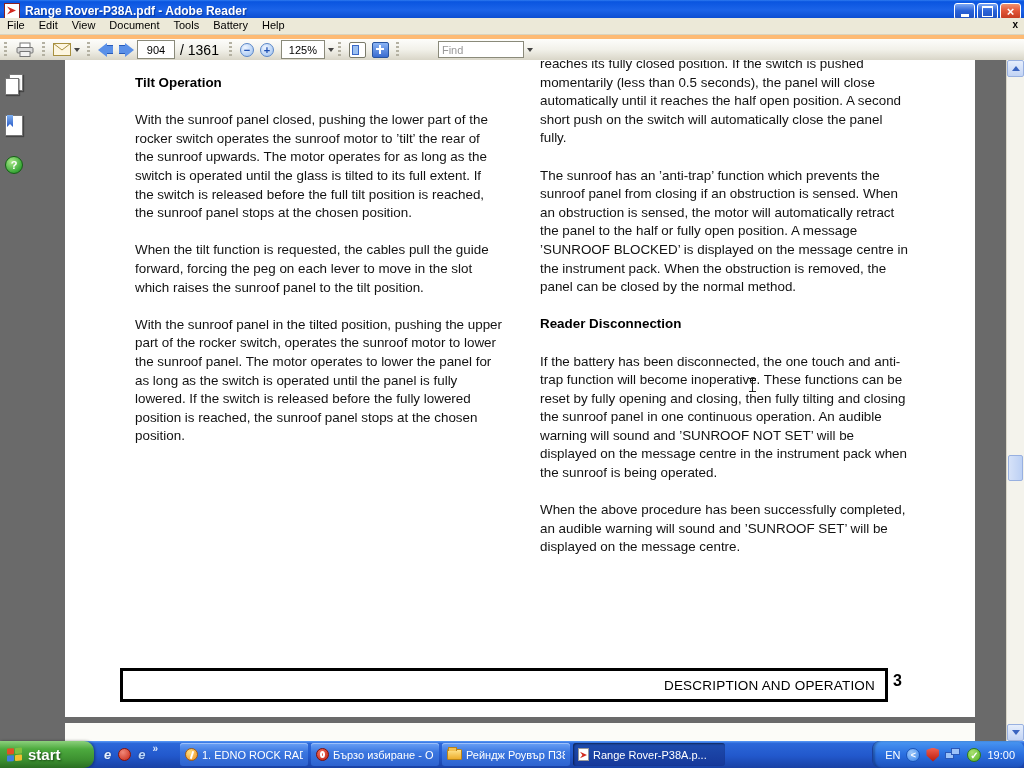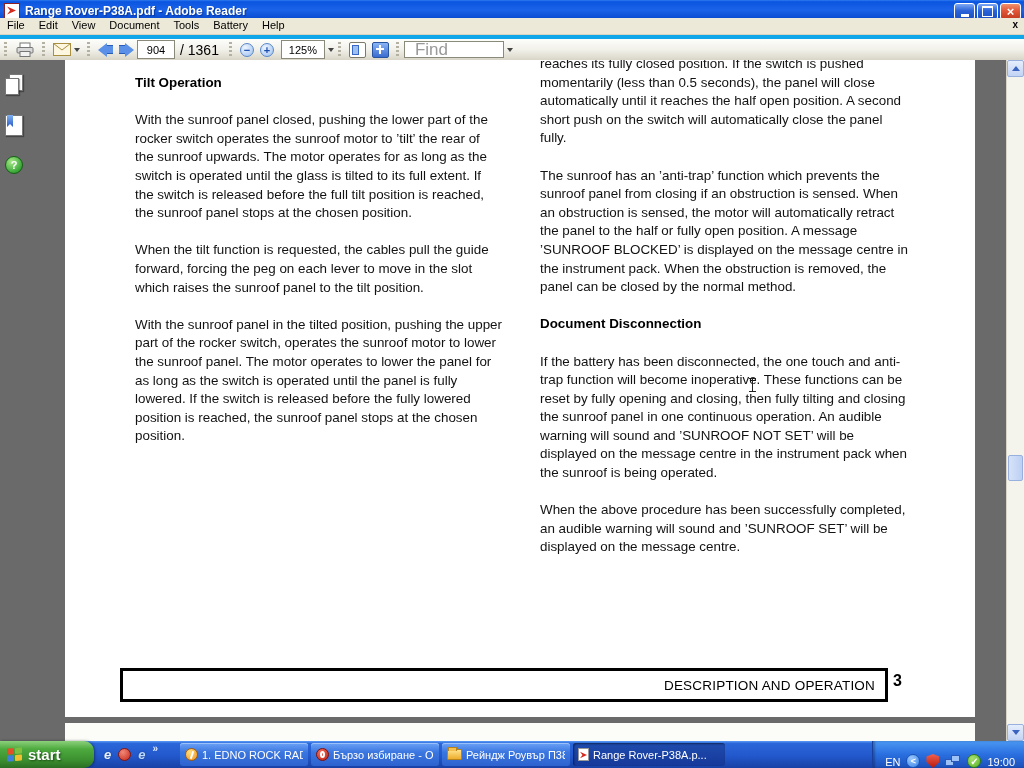--- a/index.html
+++ b/index.html
@@ -1,17 +1,17 @@
 <!DOCTYPE html>
 <html><head>
 <meta charset="utf-8">
 <style>
   html,body{margin:0;padding:0;}
   body{width:1024px;height:768px;font-family:"Liberation Sans",sans-serif;-webkit-font-smoothing:antialiased;}
-  .screen{position:relative;width:1024px;height:768px;overflow:hidden;background:#0ea5e9;}
+  .screen{position:relative;width:1024px;height:768px;overflow:hidden;background:#fdba74;}
 
   
   .titlebar{position:absolute;top:0;left:0;right:0;height:22px;
     background:linear-gradient(180deg,#2f7bf0 0%,#0a55e0 8%,#1b63e8 45%,#0a4cd0 85%,#06349c 100%);
     display:flex;align-items:center;padding-left:4px;}
   .pdficon{width:14px;height:15px;background:#fff;border:1px solid #8a2020;position:relative;flex:0 0 auto;}
   .pdficon::after{content:"";position:absolute;left:2px;top:2px;width:9px;height:10px;
     background:#d22a1e;clip-path:polygon(0 10%,100% 50%,0 90%,35% 50%);}
   .title-text{color:#fff;font-size:12px;font-weight:bold;margin-left:5px;text-shadow:1px 1px 1px #06349c;white-space:nowrap;}
   .winbtns{position:absolute;right:3px;top:3px;display:flex;gap:2px;}
@@ -42,21 +42,21 @@
   .pagetotal{font-size:14px;margin:0 6px 0 5px;color:#000;}
   .zbtn{width:14px;height:14px;border-radius:50%;background:radial-gradient(circle at 35% 30%,#eef5ff,#9cc0f0);
     border:1px solid #5a86c8;color:#1a4cb0;font-size:11px;font-weight:bold;line-height:12px;text-align:center;margin:0 3px;box-sizing:border-box;}
   .zoominput{width:38px;height:15px;font-size:11px;text-align:center;border:1px solid #8a8a7a;background:#fff;font-family:"Liberation Sans",sans-serif;margin-left:4px;}
   .icon-scroll{width:15px;height:14px;background:#fff;border:1px solid #7a7a6a;border-radius:2px;position:relative;}
   .icon-scroll::after{content:"";position:absolute;left:2px;top:2px;width:5px;height:8px;background:#9cc0f0;border:1px solid #3a68c8;}
   .icon-full{width:15px;height:14px;background:linear-gradient(180deg,#8ab4f4,#3a6cd0);border:1px solid #27549f;border-radius:2px;position:relative;}
   .icon-full::before,.icon-full::after{content:"";position:absolute;background:#fff;}
   .icon-full::before{left:6px;top:2px;width:2px;height:9px;}
   .icon-full::after{left:3px;top:5px;width:8px;height:2px;}
-  .findinput{width:78px;height:15px;font-size:17px;border:1px solid #8a8a7a;background:#fff;padding:0 10px;font-family:"Liberation Sans",sans-serif;}
+  .findinput{width:78px;height:15px;font-size:11px;border:1px solid #8a8a7a;background:#fff;padding:0 3px;font-family:"Liberation Sans",sans-serif;margin-left:34px;}
   .findinput::placeholder{color:#999;}
 
   
   .docarea{position:absolute;top:60px;left:0;width:1024px;height:681px;background:#6a6a6a;}
   .navicons{position:absolute;left:5px;top:14px;display:flex;flex-direction:column;gap:20px;align-items:center;}
   .icon-pages{width:18px;height:21px;position:relative;}
   .icon-pages::before,.icon-pages::after{content:"";position:absolute;width:12px;height:15px;background:#fff;border:1px solid #777;box-shadow:1px 1px 1px rgba(0,0,0,.35);}
   .icon-pages::before{left:4px;top:0;}
   .icon-pages::after{left:0;top:4px;}
   .icon-bkmk{width:16px;height:19px;background:#fff;border:1px solid #777;position:relative;box-shadow:1px 1px 1px rgba(0,0,0,.35);}
@@ -116,23 +116,23 @@
   .task .lbl{overflow:hidden;text-overflow:clip;white-space:nowrap;}
   .icon-winamp{width:13px;height:13px;border-radius:50%;background:radial-gradient(circle at 35% 30%,#ffe080,#f09020);border:1px solid #a05c10;position:relative;flex:0 0 auto;box-sizing:border-box;}
   .icon-winamp::after{content:"";position:absolute;left:5px;top:2px;width:2px;height:8px;background:#fff;transform:rotate(18deg);}
   .icon-opera{flex:0 0 auto;width:13px;height:13px;border-radius:50%;background:radial-gradient(circle at 35% 30%,#f07060,#c02010);border:1px solid #801008;position:relative;box-sizing:border-box;}
   .icon-opera::after{content:"";position:absolute;left:3px;top:2px;width:5px;height:7px;border:2px solid #fff;border-radius:50%;box-sizing:border-box;}
   .icon-folder{flex:0 0 auto;width:15px;height:11px;background:linear-gradient(180deg,#ffe28a,#edae2c);border:1px solid #b8831a;border-radius:1px;position:relative;box-sizing:border-box;}
   .icon-folder::before{content:"";position:absolute;left:0;top:-3px;width:7px;height:3px;background:#f3c152;border:1px solid #b8831a;border-bottom:none;border-radius:1px 1px 0 0;}
   .icon-pdf-task{flex:0 0 auto;width:11px;height:13px;background:#fff;border:1px solid #999;position:relative;box-sizing:border-box;}
   .icon-pdf-task::after{content:"";position:absolute;left:1px;top:2px;width:7px;height:8px;background:#d22a1e;clip-path:polygon(0 10%,100% 50%,0 90%,35% 50%);}
 
-  .tray{position:absolute;right:0;top:0;height:27px;display:flex;align-items:flex-end;gap:6px;padding:0 9px 0 12px;
+  .tray{position:absolute;right:0;top:0;height:27px;display:flex;align-items:center;gap:6px;padding:0 9px 0 12px;
     background:linear-gradient(180deg,#4categ 0,#2a77e8);background:linear-gradient(180deg,#4a97f2 0%,#2a6fe0 50%,#1c4fba 100%);
-    border-left:1px solid #1a3f9a;box-shadow:inset 2px 0 2px rgba(0,0,0,.25);}
+    border-left:1px solid #1a3f9a;box-shadow:inset 2px 0 2px rgba(0,0,0,.25);border-radius:8px;}
   .tray-en{color:#fff;font-size:11px;}
   .tray-chevron{width:14px;height:14px;border-radius:50%;background:radial-gradient(circle at 35% 30%,#9cc8fa,#3a84ea);border:1px solid #1a54b8;
     color:#fff;font-size:9px;font-weight:bold;text-align:center;line-height:13px;box-sizing:border-box;}
   .tray-shield-red{width:13px;height:14px;background:linear-gradient(180deg,#f06050,#b81808);
     clip-path:polygon(50% 0,100% 18%,100% 58%,50% 100%,0 58%,0 18%);}
   .tray-net{width:16px;height:13px;position:relative;}
   .tray-net::before,.tray-net::after{content:"";position:absolute;width:9px;height:7px;background:#9cc2f8;border:1px solid #2a58b8;box-sizing:border-box;}
   .tray-net::before{left:0;top:4px;}
   .tray-net::after{left:6px;top:0;}
   .tray-check{width:14px;height:14px;border-radius:50%;background:radial-gradient(circle at 35% 30%,#a8e070,#58b428);border:1px solid #2f7a14;
@@ -227,21 +227,21 @@
     <div class="page1">
       <div class="col left-col">
         <h3>Tilt Operation</h3>
         <p>With the sunroof panel closed, pushing the lower part of the rocker switch operates the sunroof motor to ’tilt’ the rear of the sunroof upwards. The motor operates for as long as the switch is operated until the glass is tilted to its full extent. If the switch is released before the full tilt position is reached, the sunroof panel stops at the chosen position.</p>
         <p>When the tilt function is requested, the cables pull the guide forward, forcing the peg on each lever to move in the slot which raises the sunroof panel to the tilt position.</p>
         <p>With the sunroof panel in the tilted position, pushing the upper part of the rocker switch, operates the sunroof motor to lower the sunroof panel. The motor operates to lower the panel for as long as the switch is operated until the panel is fully lowered. If the switch is released before the fully lowered position is reached, the sunroof panel stops at the chosen position.</p>
       </div>
       <div class="col right-col">
         <p>reaches its fully closed position. If the switch is pushed momentarily (less than 0.5 seconds), the panel will close automatically until it reaches the half open position. A second short push on the switch will automatically close the panel fully.</p>
         <p>The sunroof has an ’anti-trap’ function which prevents the sunroof panel from closing if an obstruction is sensed. When an obstruction is sensed, the motor will automatically retract the panel to the half or fully open position. A message ’SUNROOF BLOCKED’ is displayed on the message centre in the instrument pack. When the obstruction is removed, the panel can be closed by the normal method.</p>
-        <h3>Document Disconnection</h3>
+        <h3>Reader Disconnection</h3>
         <p>If the battery has been disconnected, the one touch and anti-trap function will become inoperative. These functions can be reset by fully opening and closing, then fully tilting and closing the sunroof panel in one continuous operation. An audible warning will sound and ’SUNROOF NOT SET’ will be displayed on the message centre in the instrument pack when the sunroof is being operated.</p>
         <p>When the above procedure has been successfully completed, an audible warning will sound and ’SUNROOF SET’ will be displayed on the message centre.</p>
       </div>
       <span class="ibeam"></span>
       <div class="footer-box">
         <span class="footer-label">DESCRIPTION AND OPERATION</span>
       </div>
       <span class="footer-pagenum">3</span>
     </div>
 

